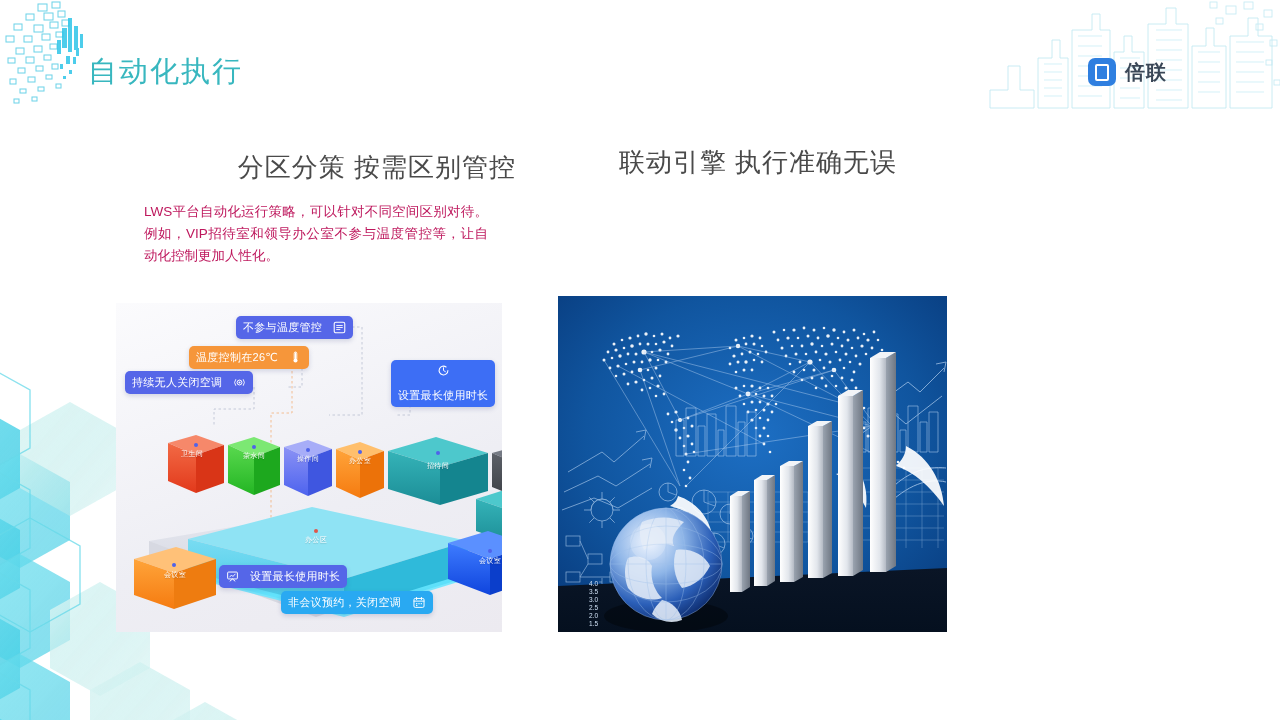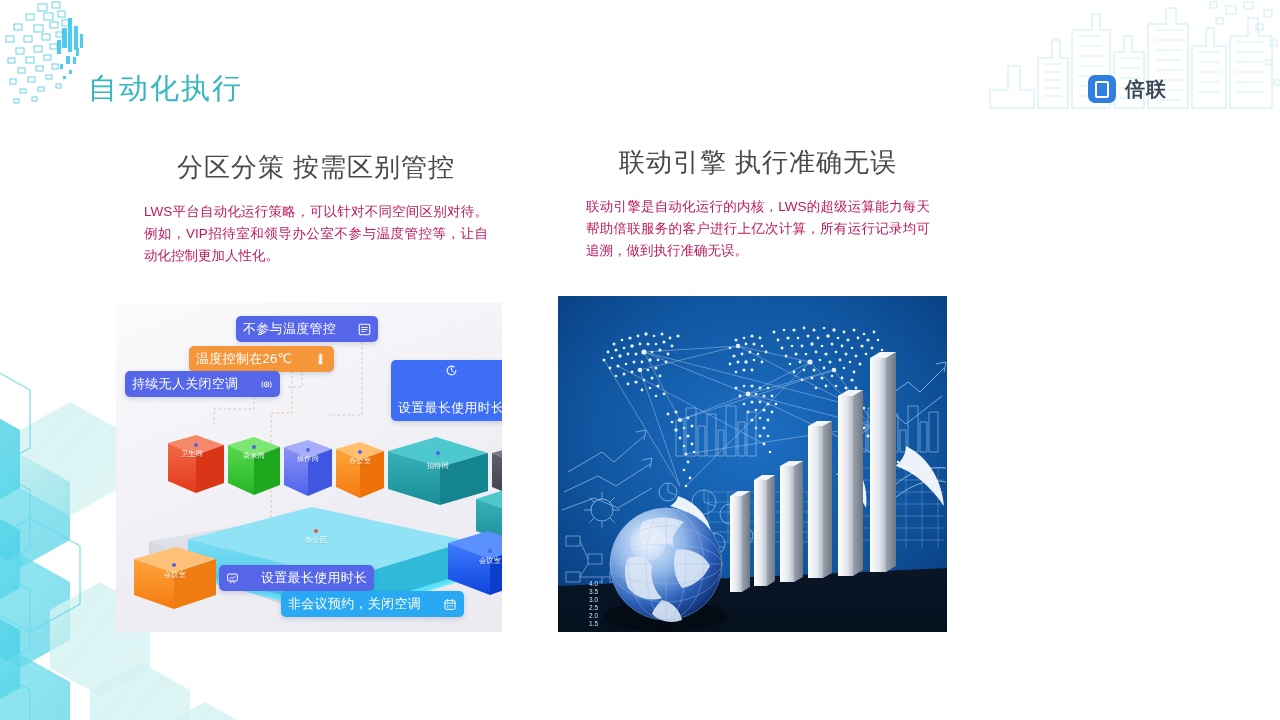--- a/index.html
+++ b/index.html
@@ -11,21 +11,21 @@
   }
 
   
   .bg-layer{position:absolute;inset:0;pointer-events:none;}
 
   .hex-bl{position:absolute;left:-60px;bottom:-80px;width:330px;height:430px;opacity:.95;}
   .city-tr{position:absolute;right:0;top:0;width:300px;height:120px;}
   .px-tl{position:absolute;left:0;top:0;width:110px;height:120px;}
 
   
-  .header{position:absolute;left:0;top:17px;width:1252px;height:120px;}
+  .header{position:absolute;left:0;top:0;width:1252px;height:120px;}
   .page-title{
     position:absolute;left:88px;top:52px;
     font-size:29px;letter-spacing:2px;color:#38b7bf;font-weight:400;
     white-space:nowrap;
   }
   .brand{
     position:absolute;right:85px;top:58px;display:flex;align-items:center;gap:9px;
   }
   .brand-mark{
     width:28px;height:28px;border-radius:7px;background:#2f7fe0;
@@ -36,39 +36,39 @@
 
   
   .col{position:absolute;}
   .col-left{left:116px;top:150px;width:400px;}
   .col-right{left:558px;top:145px;width:400px;}
 
   .col-head{
     font-size:26px;color:#4a4a4a;font-weight:400;letter-spacing:1px;
     text-align:center;white-space:nowrap;
   }
-  .col-left .col-head{text-align:center;}
+  .col-left .col-head{text-align:right;}
   .col-right .col-head{text-align:center;}
   .col-body{
     margin-top:16px;font-size:13.5px;line-height:22px;color:#be185d;
     text-align:justify;
   }
   .col-left .col-body{padding:0 28px;}
   .col-right .col-body{padding:0 28px;}
 
   
   .fig{position:absolute;overflow:hidden;}
   .fig-left{left:116px;top:303px;width:386px;height:329px;background:linear-gradient(160deg,#fbfbfd 0%,#eeeef4 60%,#eceaf0 100%);}
   .fig-right{left:558px;top:296px;width:389px;height:336px;background:#0d4c96;}
 
   
   .fp{position:absolute;inset:0;}
   .badge{
-    position:absolute;display:flex;align-items:center;gap:22px;
-    border-radius:5px;padding:4px 7px;color:#fff;font-size:13px;
+    position:absolute;display:flex;align-items:center;gap:11px;
+    border-radius:5px;padding:4px 7px;color:#fff;font-size:11px;
     white-space:nowrap;letter-spacing:.3px;box-shadow:0 2px 5px rgba(60,70,130,.20);
   }
   .badge svg{display:block;}
   .b-purple{background:#5566e8;}
   .b-orange{background:#f6963a;}
   .b-blue{background:#3d6ef5;}
   .b-cyan{background:#29a9f2;}
 
   .blk{position:absolute;color:#fff;font-size:7px;display:flex;align-items:center;justify-content:center;letter-spacing:.4px;text-shadow:0 1px 1px rgba(0,0,0,.18);}
 
@@ -204,21 +204,20 @@
   </div>
 </div>
 
 <div class="col col-left">
   <div class="col-head">分区分策  按需区别管控</div>
   <div class="col-body">LWS平台自动化运行策略，可以针对不同空间区别对待。例如，VIP招待室和领导办公室不参与温度管控等，让自动化控制更加人性化。</div>
 </div>
 
 <div class="col col-right">
   <div class="col-head">联动引擎  执行准确无误</div>
-  <div class="col-body">联动引擎是自动化运行的内核，LWS的超级运算能力每天帮助倍联服务的客户进行上亿次计算，所有运行记录均可追溯，做到执行准确无误。</div>
 </div>
 
 <div class="fig fig-left">
   <svg class="fp" viewBox="0 0 386 329">
     <defs>
       <linearGradient id="base" x1="0" y1="0" x2="0" y2="1">
         <stop offset="0%" stop-color="#e4e6ee"></stop>
           <stop offset="100%" stop-color="#cfd2dd"></stop>
       </linearGradient>
       <linearGradient id="gRed" x1="0" y1="0" x2="0" y2="1">

